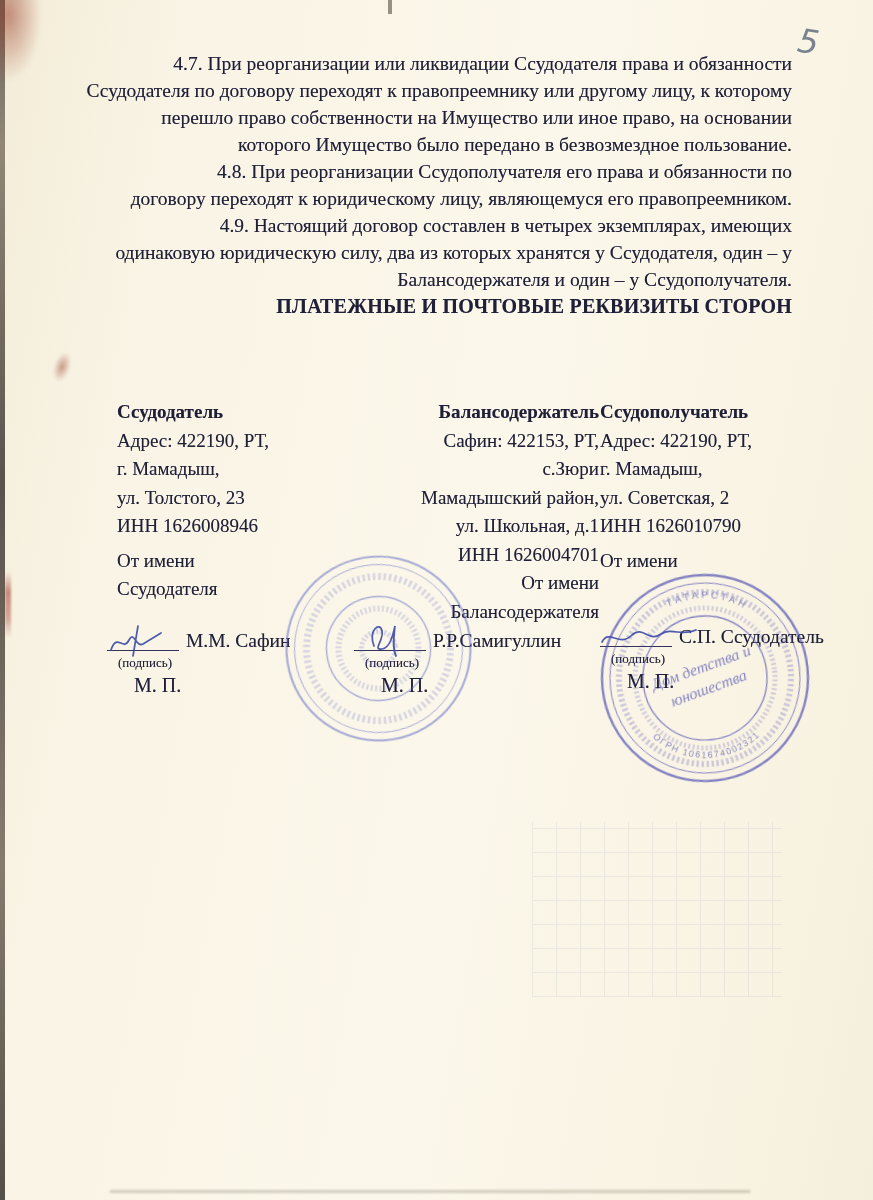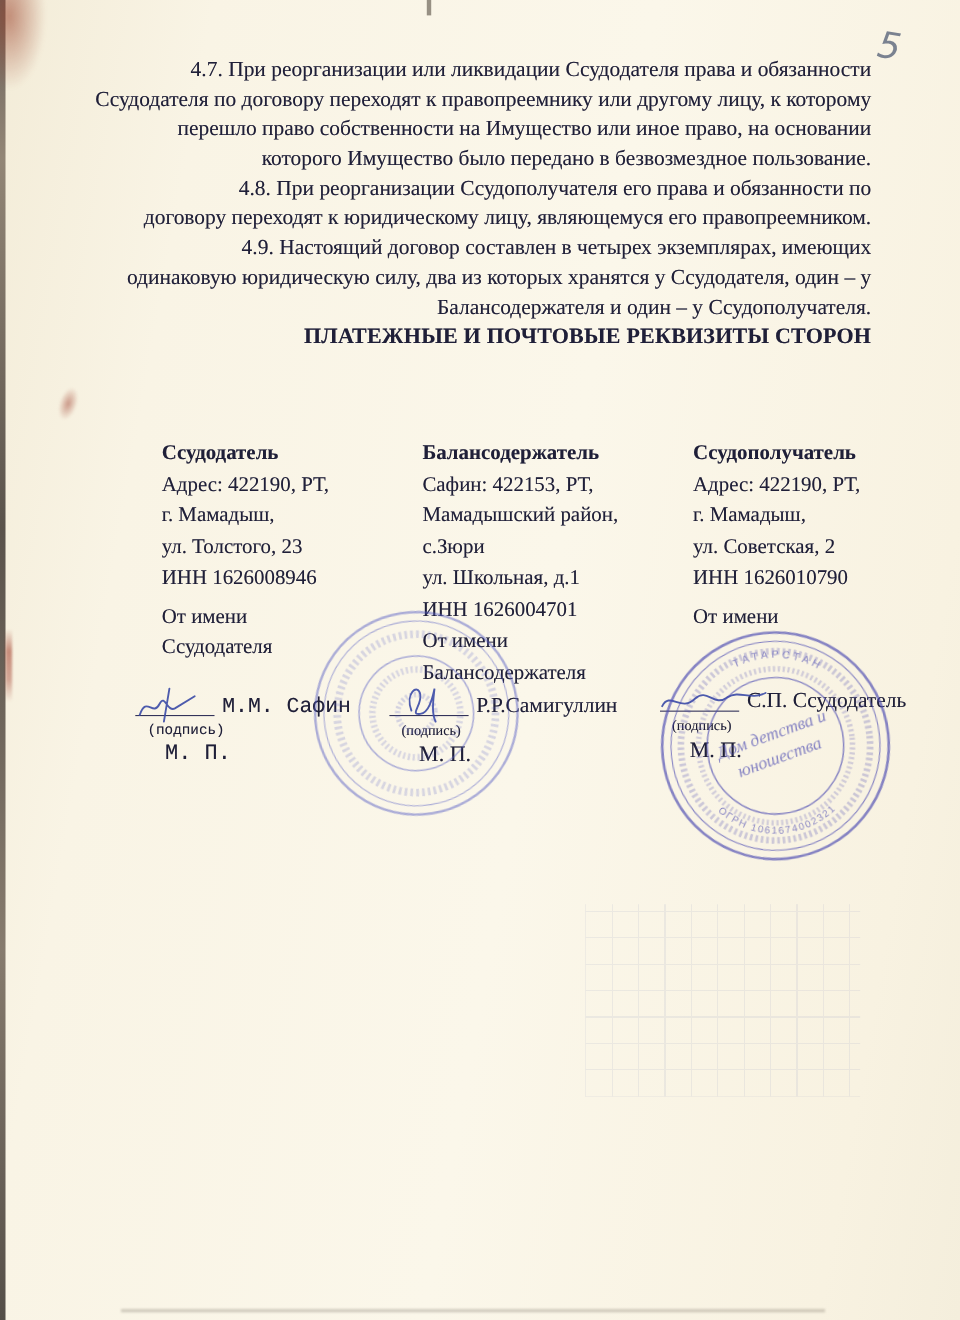--- a/index.html
+++ b/index.html
@@ -43,32 +43,32 @@
   .doc-text { position:absolute; left:84px; top:50px; width:708px;
     font-size:19.5px; line-height:27px; text-align:justify;
     text-shadow:0 0 .4px rgba(25,25,55,.45); }
   .doc-text p { margin:0; text-indent:62px;text-align:right; }
   .doc-heading { margin-top:17px; text-align:center; font-weight:bold;
     font-size:20px; letter-spacing:.2px; text-indent:0; }
 
   
   .cols { position:absolute; left:0; top:398px; width:873px; }
   .col { position:absolute; top:0; font-size:19px; line-height:28.5px;
-    text-shadow:0 0 .4px rgba(25,25,55,.4);margin-left:30px; }
+    text-shadow:0 0 .4px rgba(25,25,55,.4); }
   .col-1 { left:117px; width:230px; }
-  .col-2 { left:354px; width:245px; }
+  .col-2 { left:354px; width:245px;text-align:right; }
   .col-3 { left:600px; width:260px; }
   .role { font-weight:bold; }
   .from { margin-top:6px; }
   .col-2 .from { margin-top:0; }
 
   
   .sig { position:absolute; font-size:19.5px; white-space:nowrap;
     text-shadow:0 0 .4px rgba(25,25,55,.4); }
-  .sig-1 { left:123px; top:630px;font-family:Liberation Mono, monospace; }
+  .sig-1 { left:107px; top:630px; }
   .sig-2 { left:354px; top:630px; }
   .sig-3 { left:600px; top:626px; }
   .sig-line { display:inline-block; width:72px; height:20px;
     border-bottom:1.6px solid #33335a; position:relative; vertical-align:-4px; }
   .sig-line svg { position:absolute; left:0; bottom:-10px; overflow:visible; }
   .sig-name { margin-left:7px; }
   .caption { font-size:13px; margin-left:11px; margin-top:3px; }
   .mp { font-size:20px; margin-left:27px; margin-top:3px; }
 
   
@@ -107,22 +107,22 @@
       <div>г. Мамадыш,</div>
       <div>ул. Толстого, 23</div>
       <div>ИНН 1626008946</div>
       <div class="from">От имени</div>
       <div>Ссудодателя</div>
     </div>
 
     <div class="col col-2">
       <div class="role">Балансодержатель</div>
       <div>Сафин: 422153, РТ,</div>
+      <div>с.Зюри</div>
       <div>Мамадышский район,</div>
-      <div>с.Зюри</div>
       <div>ул. Школьная, д.1</div>
       <div>ИНН 1626004701</div>
       <div class="from">От имени</div>
       <div>Балансодержателя</div>
     </div>
 
     <div class="col col-3">
       <div class="role">Ссудополучатель</div>
       <div>Адрес: 422190, РТ,</div>
       <div>г. Мамадыш,</div>

